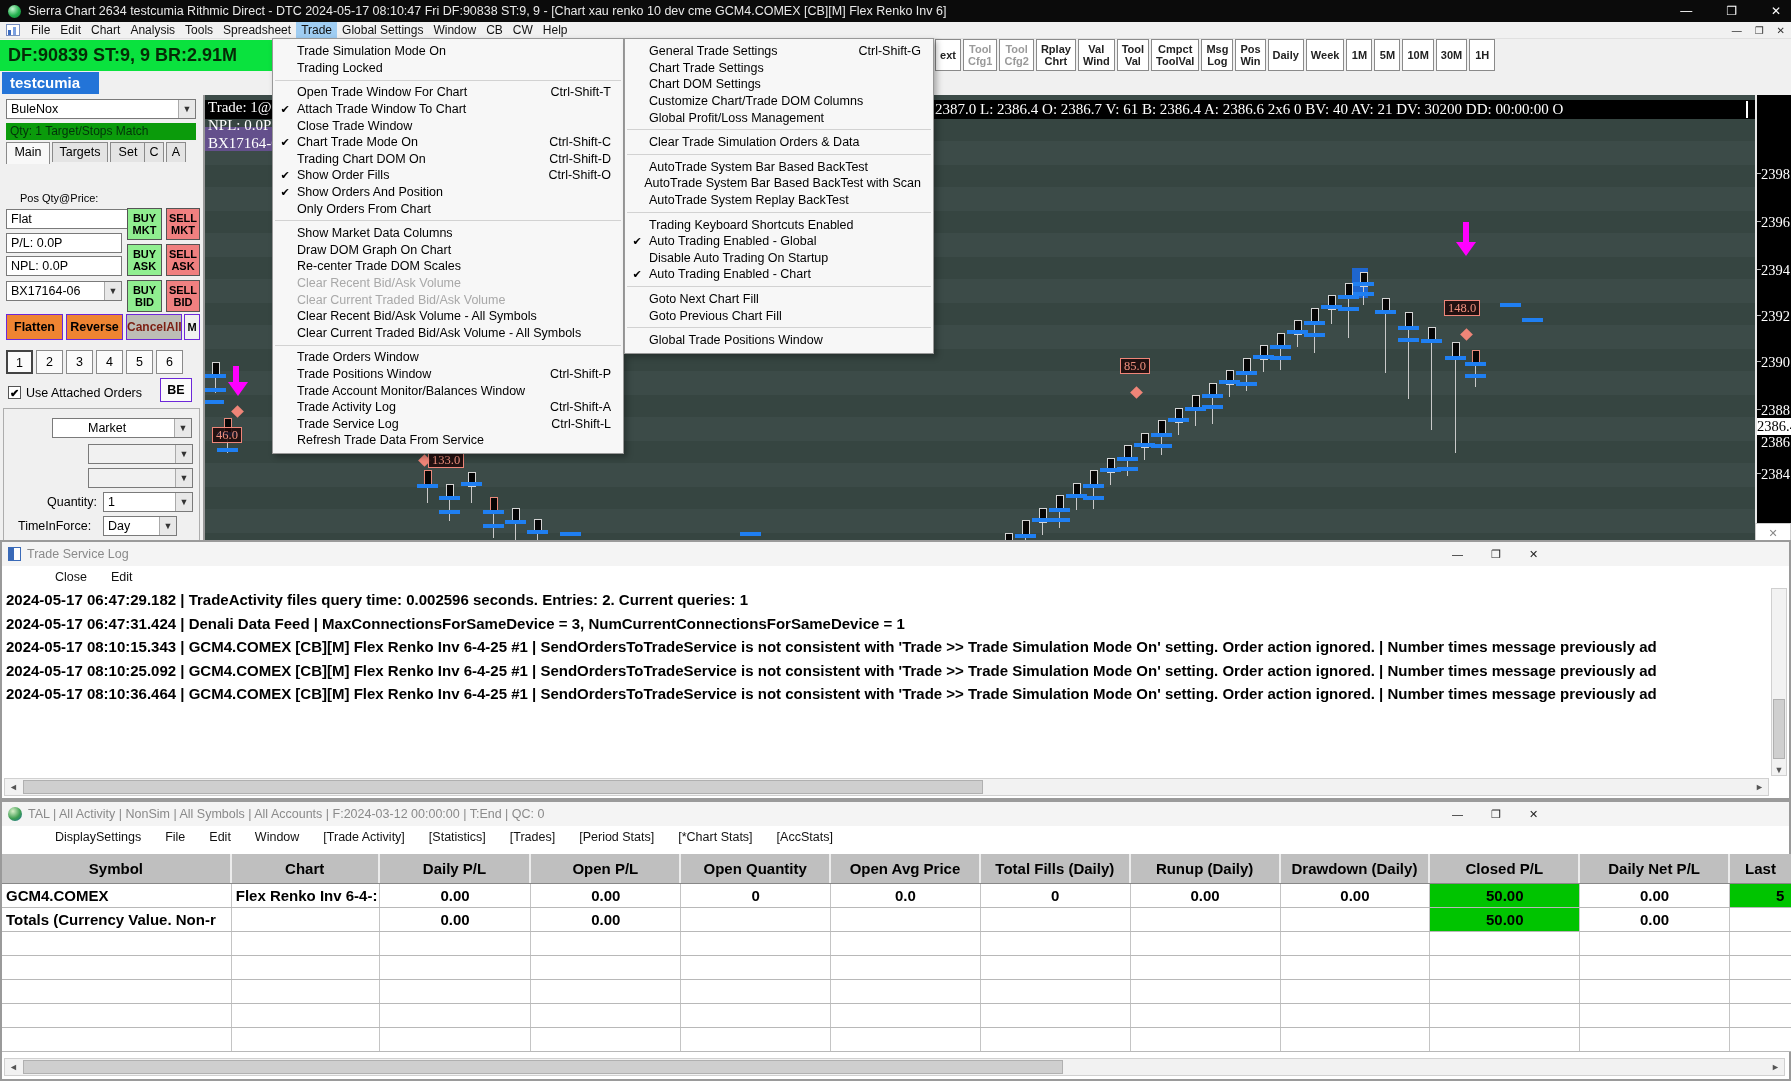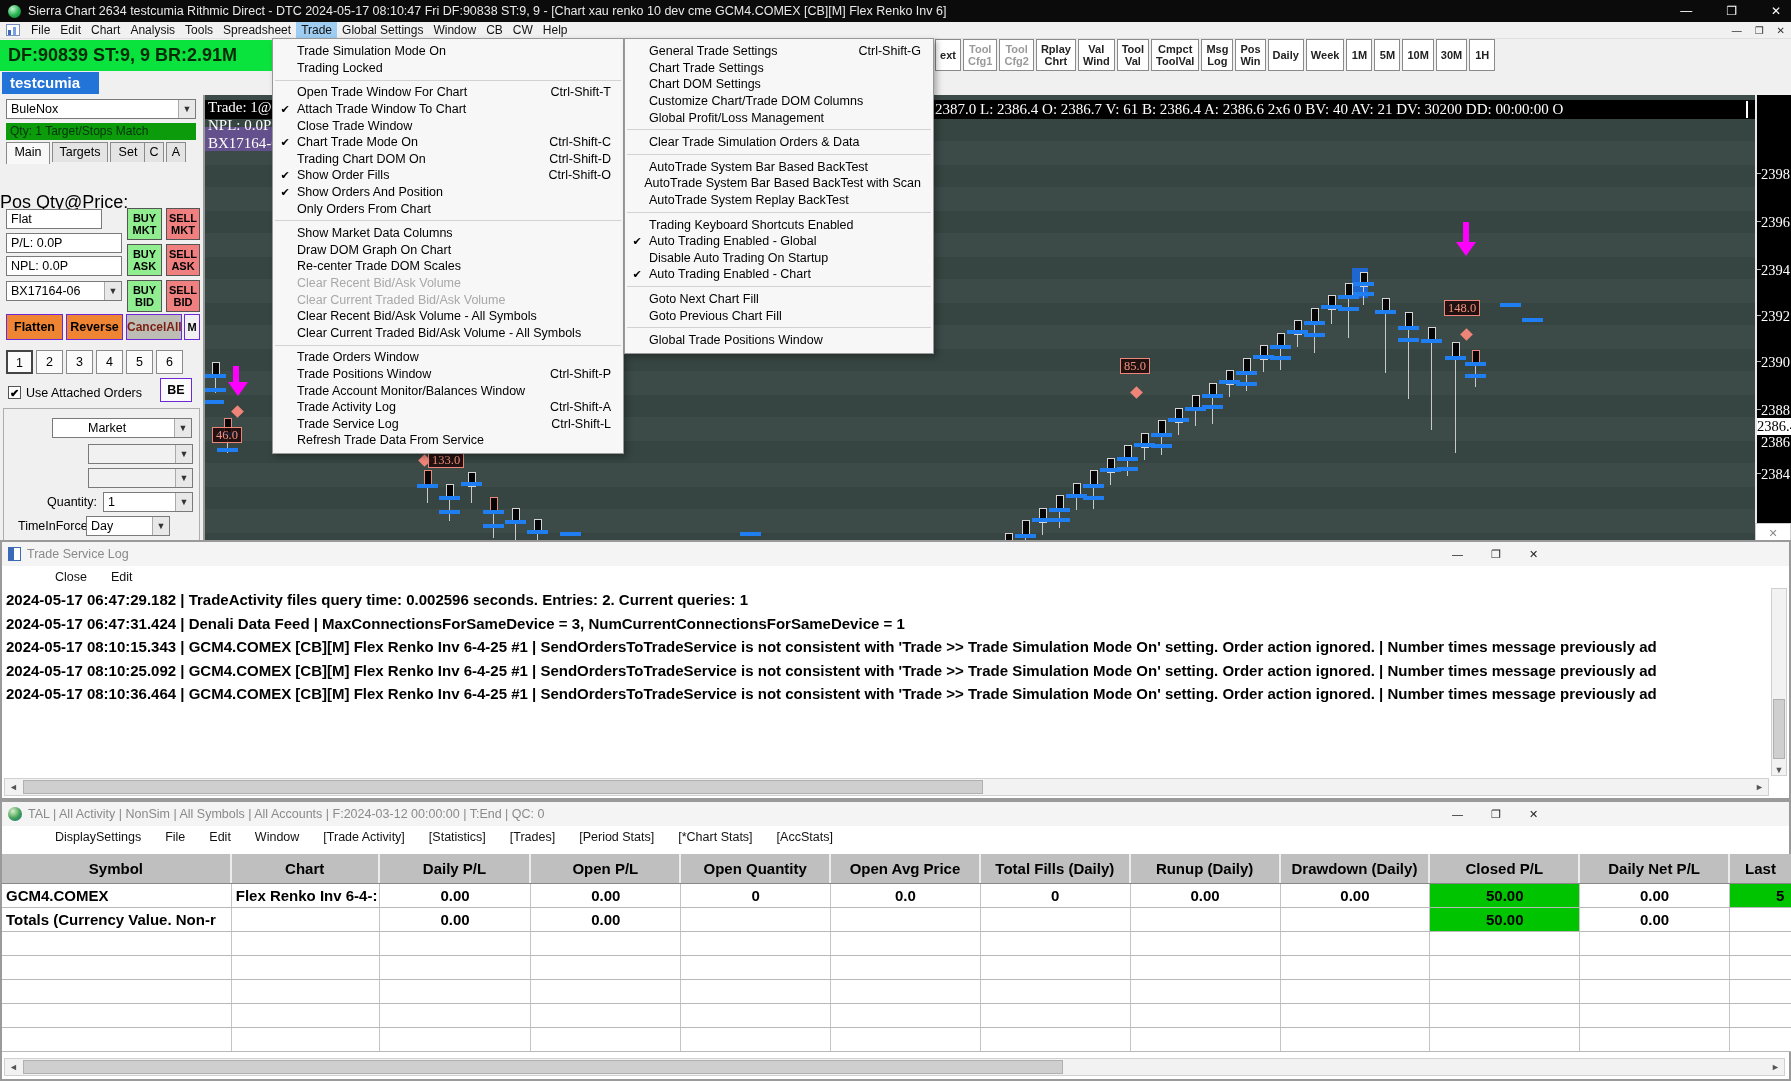--- a/index.html
+++ b/index.html
@@ -410,22 +410,22 @@
   </div>
 
   <div id="leftpanel">
       <div class="combo" style="left: 6px; top: 4px; width: 190px; height: 20px;"><span>BuleNox</span><span class="arr">▼</span></div>
       <div id="qty-banner">Qty: 1 Target/Stops Match</div>
       <div class="ptab active" style="left: 6px; width: 44px;">Main</div>
       <div class="ptab" style="left: 52px; width: 56px;">Targets</div>
       <div class="ptab" style="left: 110px; width: 36px;">Set</div>
       <div class="ptab" style="left: 144px; width: 20px;">C</div>
       <div class="ptab" style="left: 166px; width: 20px;">A</div>
-      <div style="position: absolute; left: 0; top: 97px; font-size: 18px;">Pos Qty@Price:</div>
-      <div class="fld" style="left: 6px; top: 114px; width: 96px; height: 20px;">Flat</div>
+      <div style="position: absolute; left: 20px; top: 97px; font-size: 11px;">Pos Qty@Price:</div>
+      <div class="fld" style="left: 6px; top: 114px; width: 127px; height: 20px;">Flat</div>
       <div class="fld" style="left: 6px; top: 138px; width: 116px; height: 20px;">P/L: 0.0P</div>
       <div class="fld" style="left: 6px; top: 161px; width: 116px; height: 20px;">NPL: 0.0P</div>
       <div class="combo" style="left: 6px; top: 186px; width: 116px; height: 20px;"><span>BX17164-06</span><span class="arr">▼</span></div>
       <div class="bsbtn buy" style="left: 127px; top: 113px;">
         <div>BUY</div>
         <div>MKT</div>
       </div>
       <div class="bsbtn sell" style="left: 166px; top: 113px; width: 34px;">
         <div>SELL</div>
         <div>MKT</div>
@@ -459,21 +459,21 @@
       <div id="chkbox">✔</div>
       <div style="position: absolute; left: 26px; top: 291px; font-size: 12.5px;">Use Attached Orders</div>
       <div class="obtn" style="left: 160px; top: 283px; width: 32px; height: 24px; line-height: 22px; background: rgb(251, 251, 251);">BE</div>
       <div id="groupbox"></div>
       <div class="combo" style="left: 52px; top: 323px; width: 140px; height: 20px; padding-left: 35px;"><span>Market</span><span class="arr">▼</span></div>
       <div class="combo dis" style="left: 88px; top: 349px; width: 105px; height: 20px;"><span></span><span class="arr">▼</span></div>
       <div class="combo dis" style="left: 88px; top: 373px; width: 105px; height: 20px;"><span></span><span class="arr">▼</span></div>
       <div style="position: absolute; left: 47px; top: 400px; font-size: 12.5px;">Quantity:</div>
       <div class="combo" style="left: 103px; top: 397px; width: 90px; height: 20px;"><span>1</span><span class="arr">▼</span></div>
       <div style="position: absolute; left: 18px; top: 424px; font-size: 12.5px;">TimeInForce:</div>
-      <div class="combo" style="left: 86px; top: 421px; width: 84px; height: 20px;"><span>Day</span><span class="arr">▼</span></div>
+      <div class="combo" style="left: 103px; top: 421px; width: 74px; height: 20px;"><span>Day</span><span class="arr">▼</span></div>
     </div>
 
   <div id="trade-menu" class="menu">
       <div class="m-item">
         <span class="chk"></span>
         <span class="lab">Trade Simulation Mode On</span>
         <span class="sc"></span>
       </div>
       <div class="m-item">
         <span class="chk"></span>

